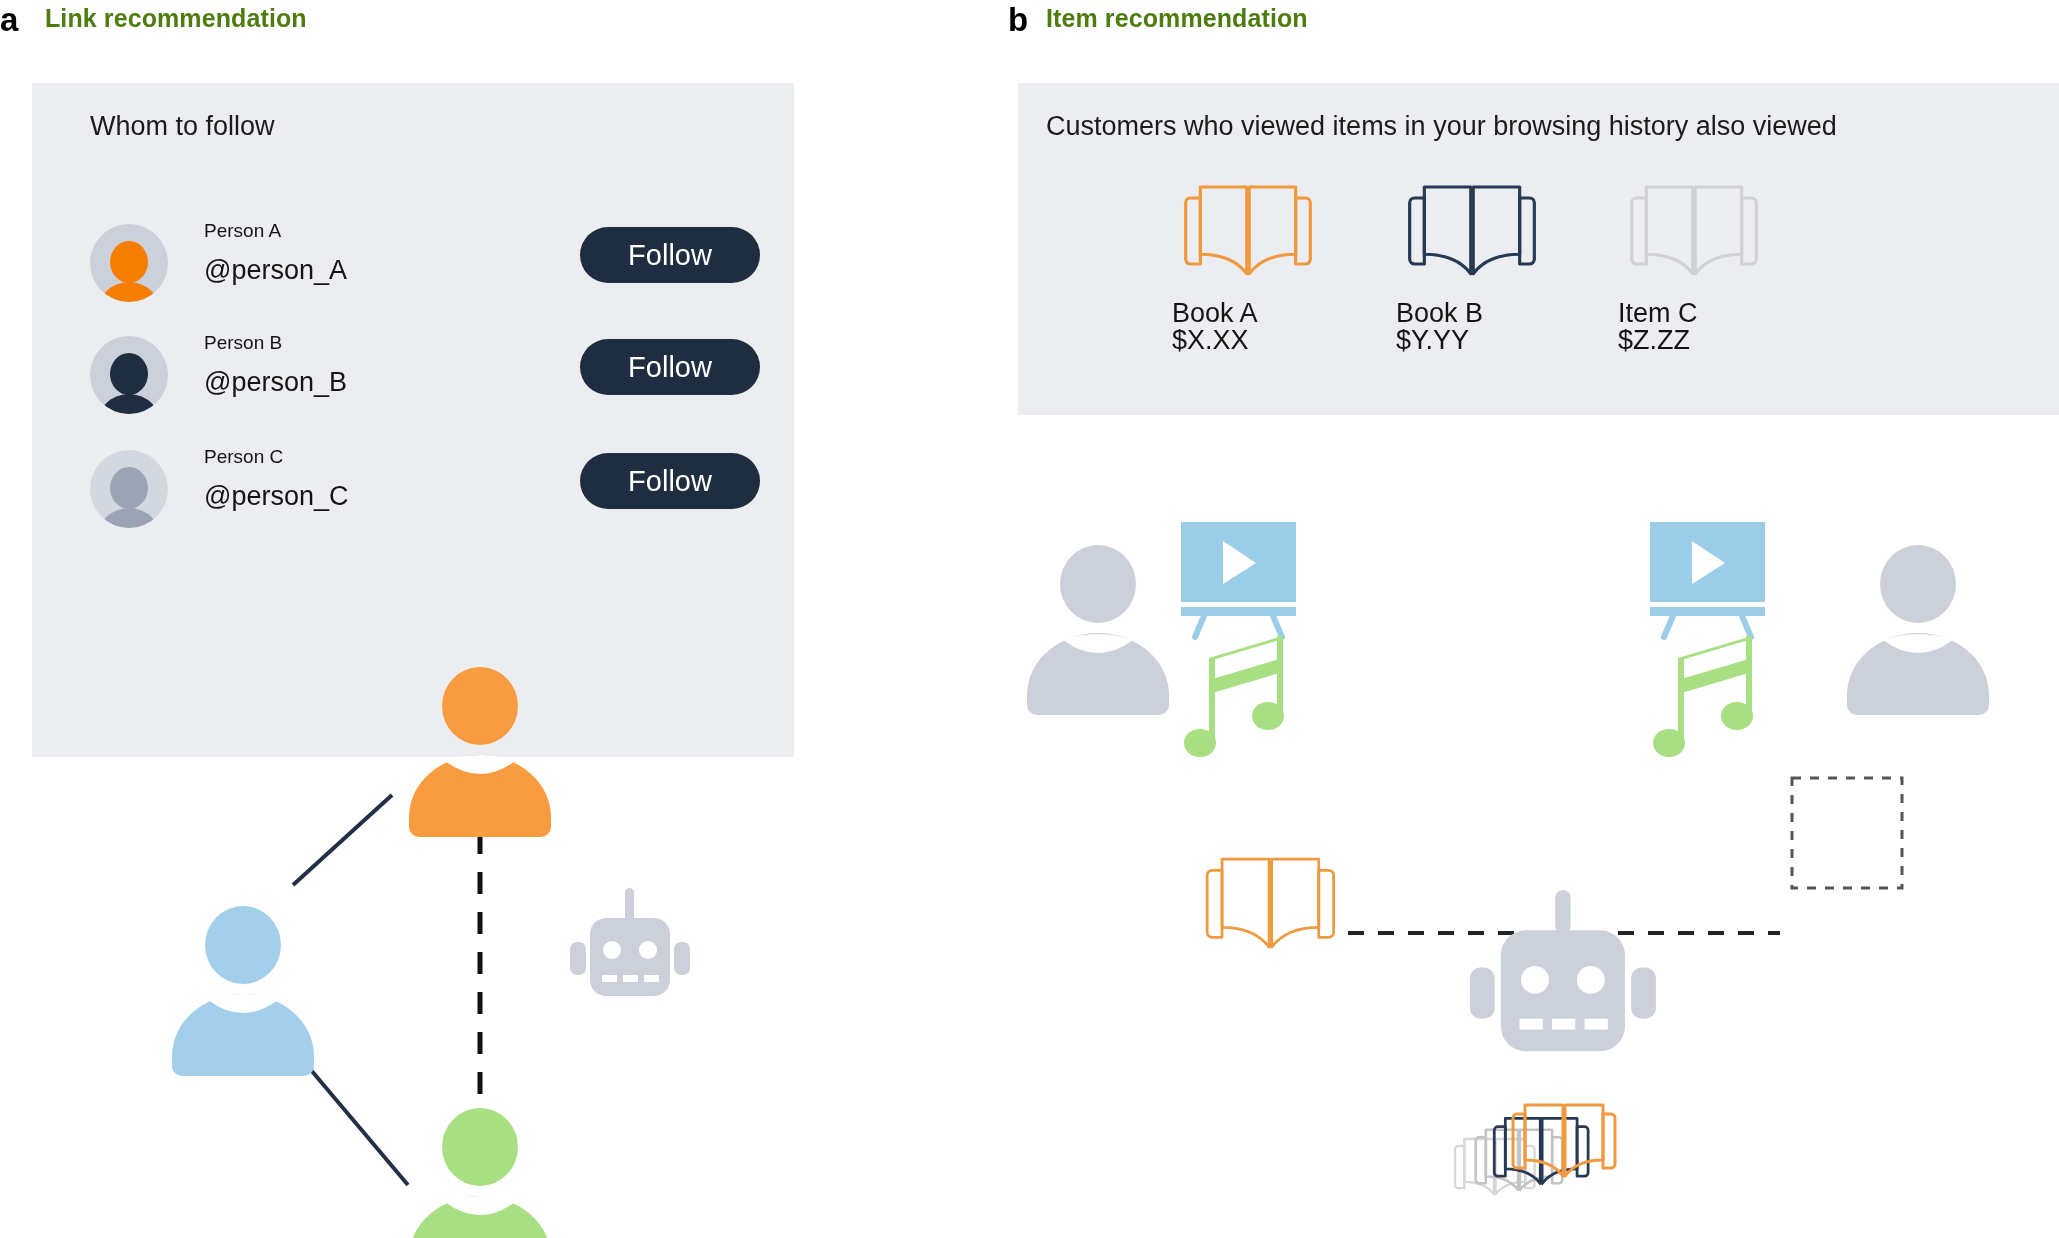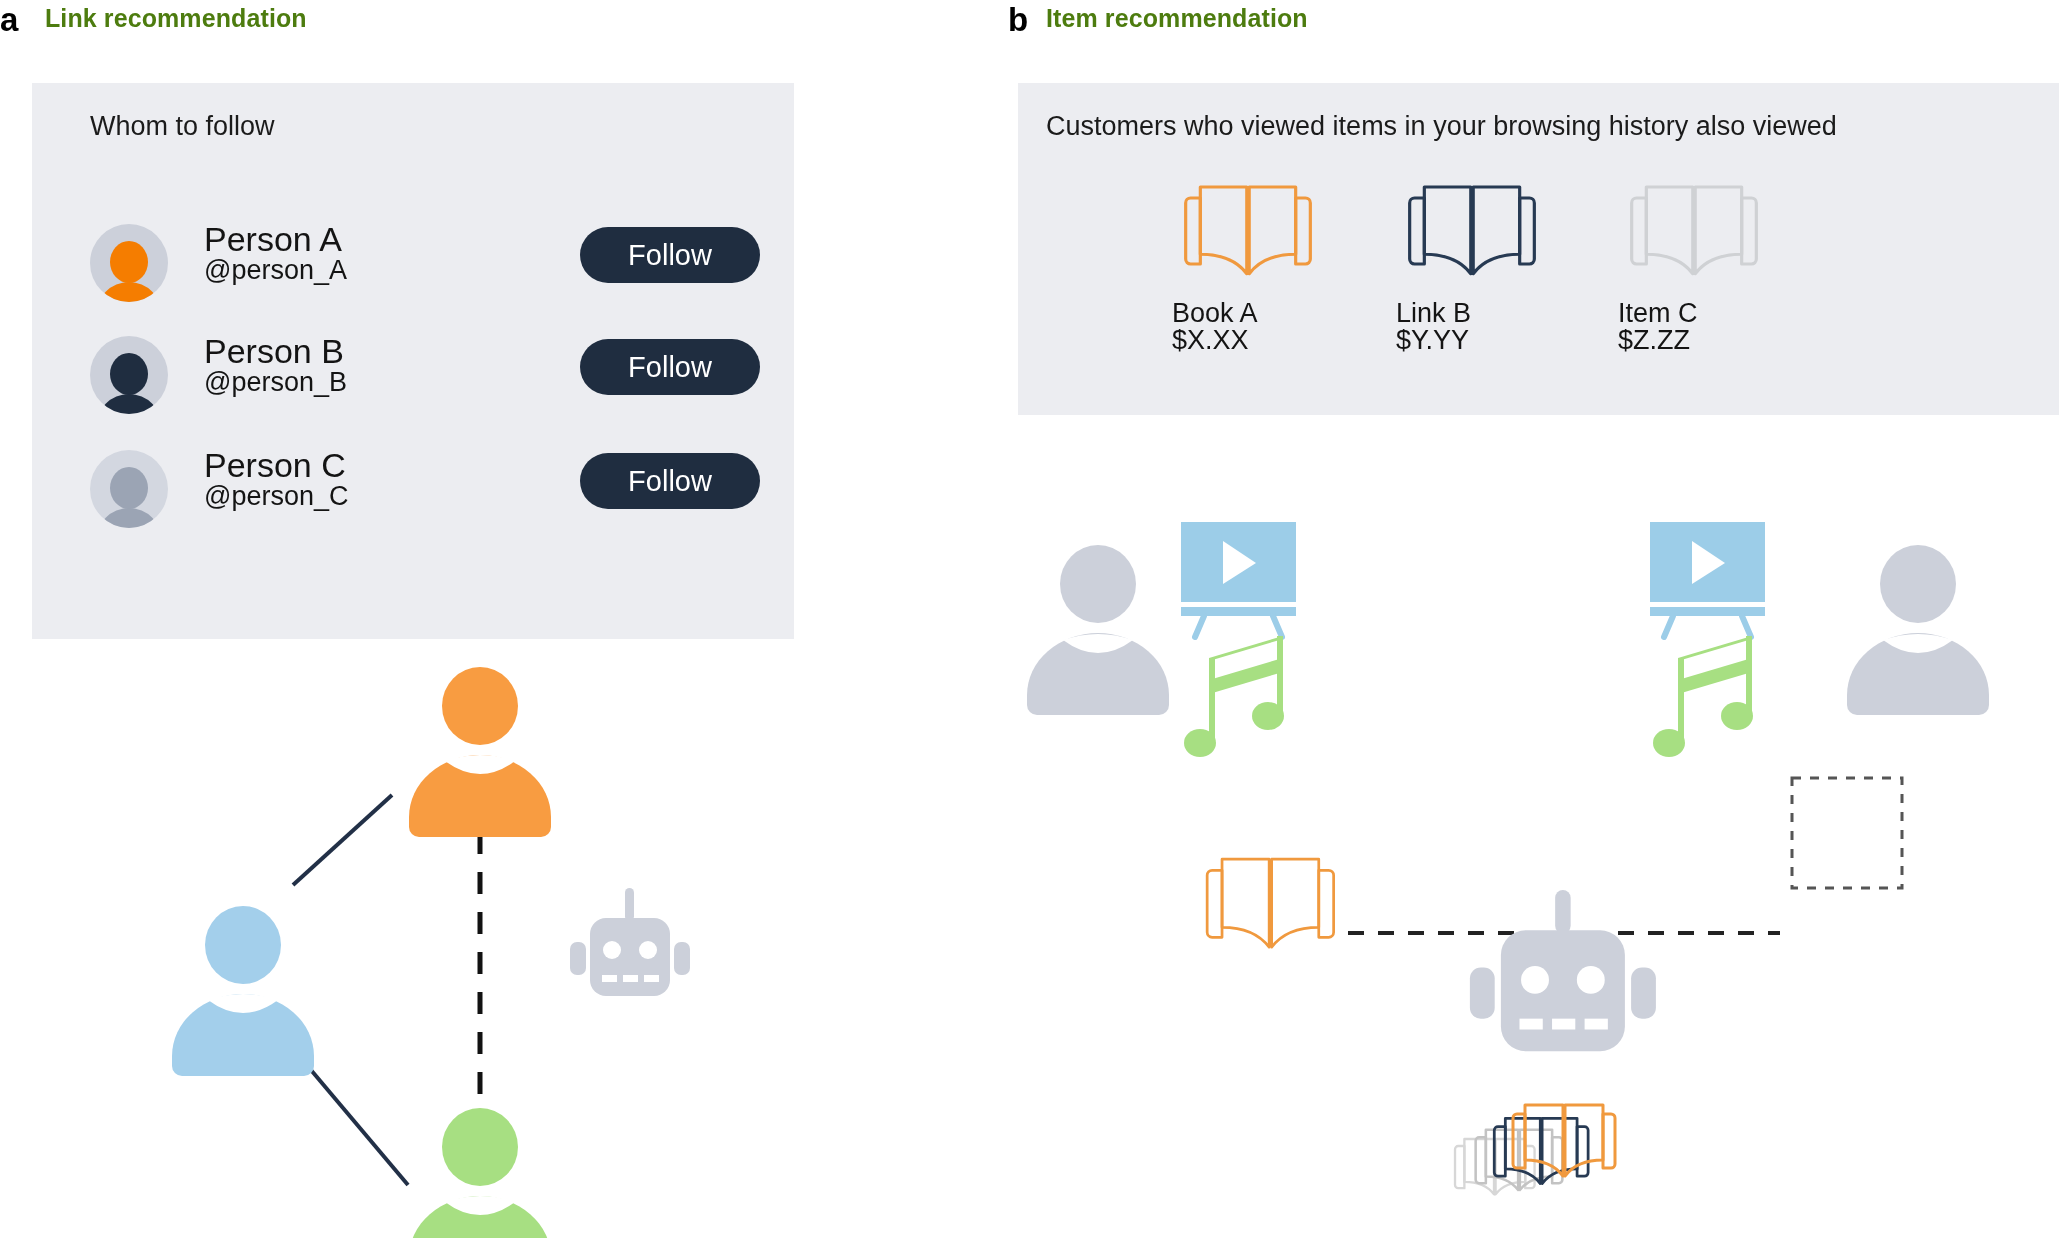--- a/index.html
+++ b/index.html
@@ -34,21 +34,21 @@
   }
   .avatar .head{
     position:absolute;left:50%;top:17px;transform:translateX(-50%);
     width:38px;height:42px;border-radius:50%;
   }
   .avatar .body{
     position:absolute;left:50%;top:58px;transform:translateX(-50%);
     width:66px;height:50px;border-radius:33px 33px 0 0;
   }
   .person-name{
-    position:absolute;left:172px;top:-4px;font-size:34px;color:#141414;white-space:nowrap;
+    position:absolute;left:172px;top:-4px;font-size:19px;color:#141414;white-space:nowrap;
   }
   .person-handle{
     position:absolute;left:172px;top:31px;font-size:27px;color:#141414;white-space:nowrap;
   }
   .follow-btn{
     position:absolute;left:548px;top:3px;width:180px;height:56px;border-radius:28px;
     background:#1f2d40;color:#ffffff;border:none;
     font-family:"Liberation Sans","DejaVu Sans",sans-serif;
     font-size:29px;display:flex;align-items:center;justify-content:center;
     cursor:pointer;padding:0;
@@ -65,21 +65,21 @@
 </head>
 <body>
 
 <div class="abs" style="left:0px;top:3px;">
   <span class="panel-letter">a</span>
 </div>
 <div class="abs" style="left:45px;top:6px;">
   <span class="panel-title">Link recommendation</span>
 </div>
 
-<div class="abs card" style="left:32px;top:83px;width:762px;height:556px;">
+<div class="abs card" style="left:32px;top:83px;width:762px;height:674px;">
 
   <div class="abs card-heading" style="left:58px;top:28px;">Whom to follow</div>
 
   <div class="follow-row" style="top:141px;">
     <div class="avatar">
       <div class="head" style="background:#f57d00;"></div>
       <div class="body" style="background:#f57d00;"></div>
     </div>
     <div class="person-name">Person A</div>
     <div class="person-handle">@person_A</div>
@@ -176,21 +176,21 @@
       <svg width="160" height="110" viewBox="0 0 120 90">
         <g fill="none" stroke="#273a53" stroke-width="2.6" stroke-linejoin="round">
           <path d="M13 18 h8 v54 h-8 a4 4 0 0 1 -4 -4 v-46 a4 4 0 0 1 4 -4 z"></path>
           <path d="M107 18 h-8 v54 h8 a4 4 0 0 0 4 -4 v-46 a4 4 0 0 0 -4 -4 z"></path>
           <path d="M21 9 h38 v71 q-12 -16 -38 -16 z"></path>
           <path d="M99 9 h-38 v71 q12 -16 38 -16 z"></path>
           <path d="M60 9 v71"></path>
         </g>
       </svg>
     </div>
-    <div class="book-label">Link B</div>
+    <div class="book-label">Book B</div>
     <div class="book-price">$Y.YY</div>
   </div>
 
   <div class="book-cell" style="left:596px;top:93px;">
     <div class="glyph">
       <svg width="160" height="110" viewBox="0 0 120 90">
         <g fill="none" stroke="#cfd1d4" stroke-width="2.6" stroke-linejoin="round">
           <path d="M13 18 h8 v54 h-8 a4 4 0 0 1 -4 -4 v-46 a4 4 0 0 1 4 -4 z"></path>
           <path d="M107 18 h-8 v54 h8 a4 4 0 0 0 4 -4 v-46 a4 4 0 0 0 -4 -4 z"></path>
           <path d="M21 9 h38 v71 q-12 -16 -38 -16 z"></path>

